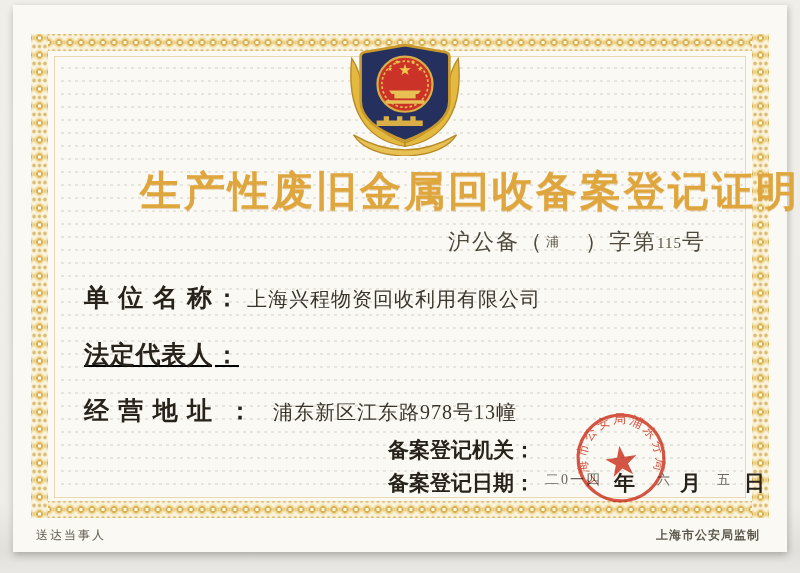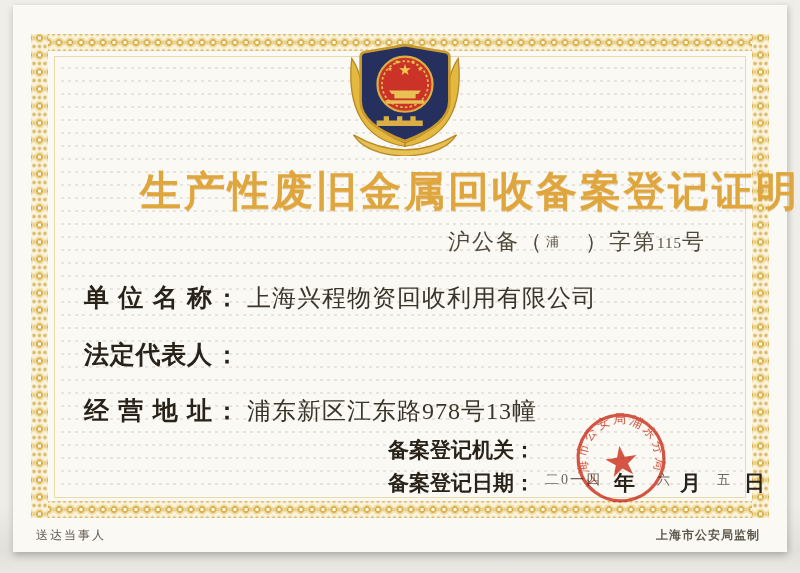--- a/index.html
+++ b/index.html
@@ -27,25 +27,25 @@
         repeating-linear-gradient(180deg,rgba(0,0,0,0) 0 9px,rgba(150,145,133,.20) 9px 11px,rgba(0,0,0,0) 11px 13px);}
   .emblem{position:absolute;left:334px;top:16px;width:142px;height:140px;}
   .title{position:absolute;left:0;top:164px;width:100%;text-align:right;
          font-family:"Liberation Sans","DejaVu Sans",sans-serif;font-weight:900;
          font-size:41px;letter-spacing:3px;color:#E0A63E;
          text-shadow:0 1px 0 rgba(193,135,40,.35);}
   .serial{position:absolute;left:448px;top:227px;font-size:22px;color:#4E483C;letter-spacing:2px;}
   .serial .region{font-size:13px;color:#5A5346;padding:0 26px 0 2px;vertical-align:3px;letter-spacing:0;}
   .serial .num{font-size:15px;letter-spacing:1px;vertical-align:1px;color:#55503f;}
   .frow{position:absolute;left:84px;display:flex;align-items:baseline;white-space:nowrap;}
-  .frow-0{top:281px;} .frow-1{top:338px;} .frow-2{top:394px;}
+  .frow-0{top:281px;} .frow-1{top:338px;text-decoration:underline;} .frow-2{top:394px;gap:13px;}
   .flabel{display:inline-block;width:128px;font-weight:bold;font-size:25px;color:#28231A;
           text-align:justify;text-align-last:justify;}
   .fcolon{font-weight:bold;font-size:24px;color:#28231A;margin:0 8px 0 3px;}
-  .fvalue{font-size:24px;color:#3A352B;letter-spacing:1px;}
+  .fvalue{font-size:20px;color:#3A352B;letter-spacing:1px;}
   .reg-line{position:absolute;left:388px;white-space:nowrap;font-weight:bold;font-size:21px;color:#28231A;}
   .reg-authority{top:436px;}
   .reg-date{top:469px;}
   .hw{font-weight:normal;font-size:14px;color:#6A655E;position:relative;top:-6px;letter-spacing:2px;text-align:right;}
   .hw-year{margin-left:10px;}
   .hw-month{margin-left:22px;font-size:13px;}
   .hw-day{margin-left:16px;font-size:13px;}
   .unit-year{margin-left:12px;}
   .unit-month{margin-left:8px;}
   .unit-day{margin-left:12px;}

